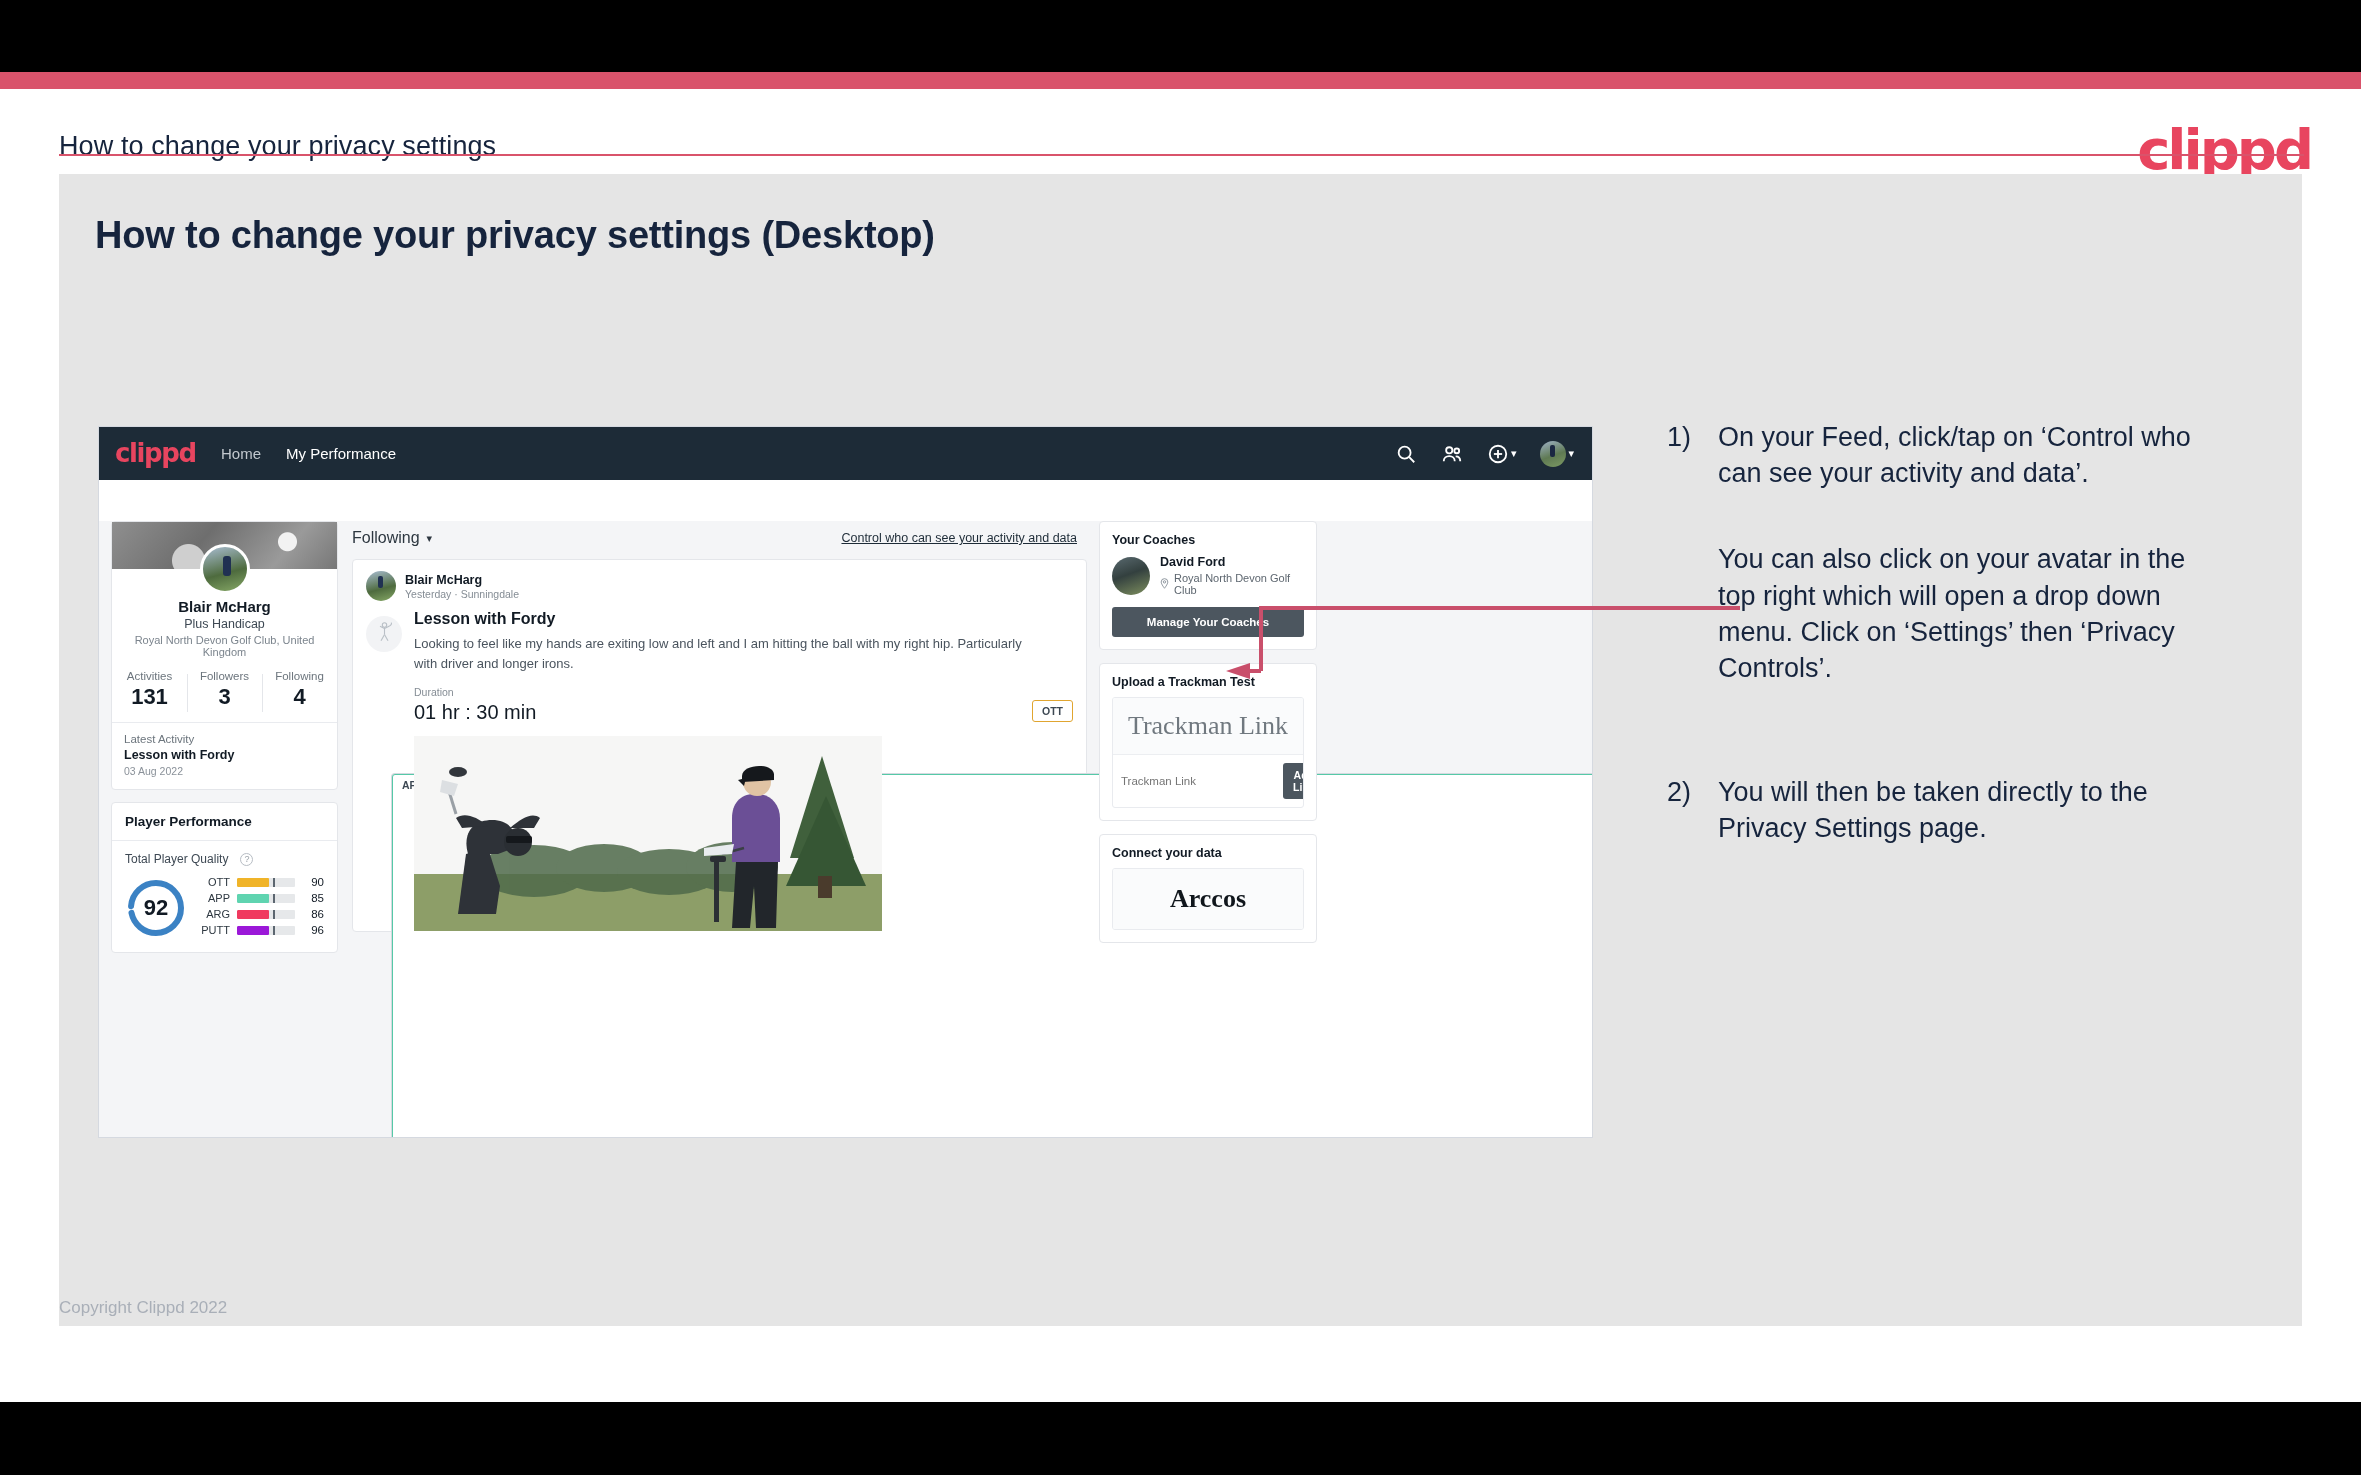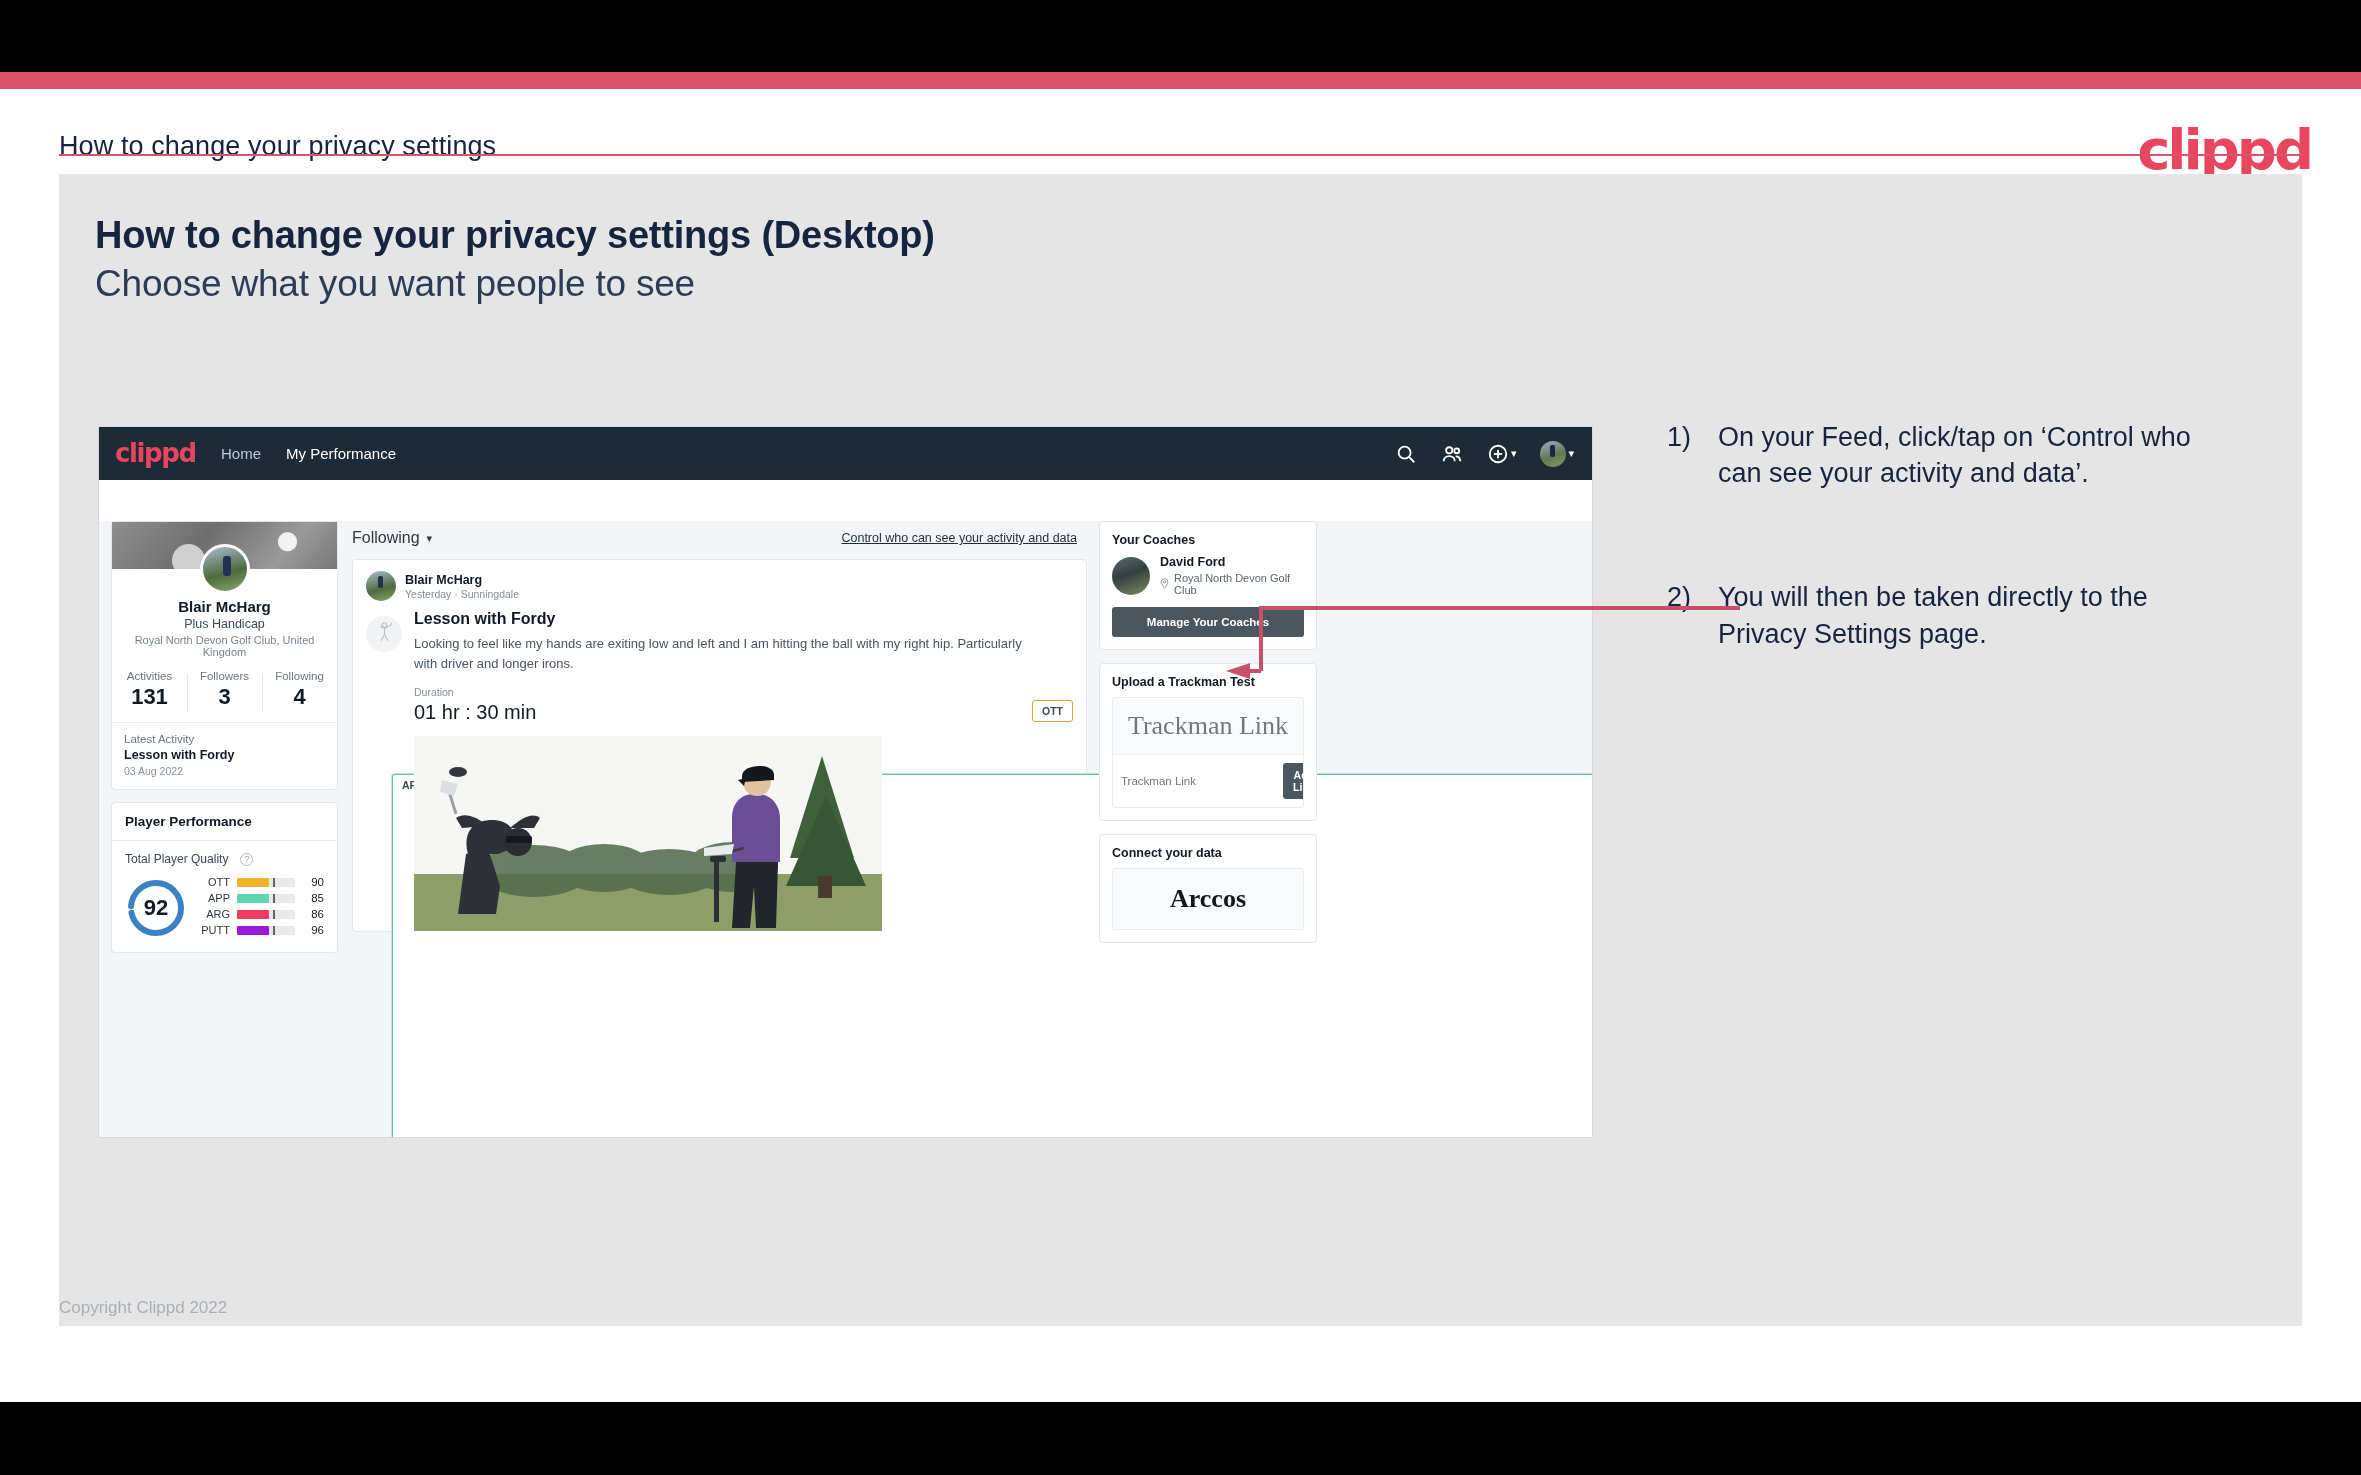--- a/index.html
+++ b/index.html
@@ -254,21 +254,20 @@
 
 <div class="slide">
 
   <div class="slide-title">How to change your privacy settings</div>
   <div class="logo">clippd</div>
   <div class="title-rule"></div>
 
   <div class="panel">
 
     <div class="panel-h1">How to change your privacy settings (Desktop)</div>
-    <div class="panel-h2">Choose what you want people to see</div>
 
     <div class="app">
 
       <div class="navbar">
         <div class="nav-logo">clippd</div>
         <div class="nav-link" style="left:122px;">Home</div>
         <div class="nav-link active" style="left:187px;">My Performance</div>
 
         <div class="nav-icons">
           <span>
@@ -532,20 +531,21 @@
 
       </div>
     </div>
 
     <div class="instructions">
 
       <div class="step">
         <div class="step-num">1)</div>
         <div class="step-body">
           <div>On your Feed, click/tap on ‘Control who can see your activity and data’.</div>
+          <div class="step-para2">You can also click on your avatar in the top right which will open a drop down menu. Click on ‘Settings’ then ‘Privacy Controls’.</div>
         </div>
       </div>
 
       <div class="step step2">
         <div class="step-num">2)</div>
         <div class="step-body">
           <div>You will then be taken directly to the Privacy Settings page.</div>
         </div>
       </div>
     </div>

